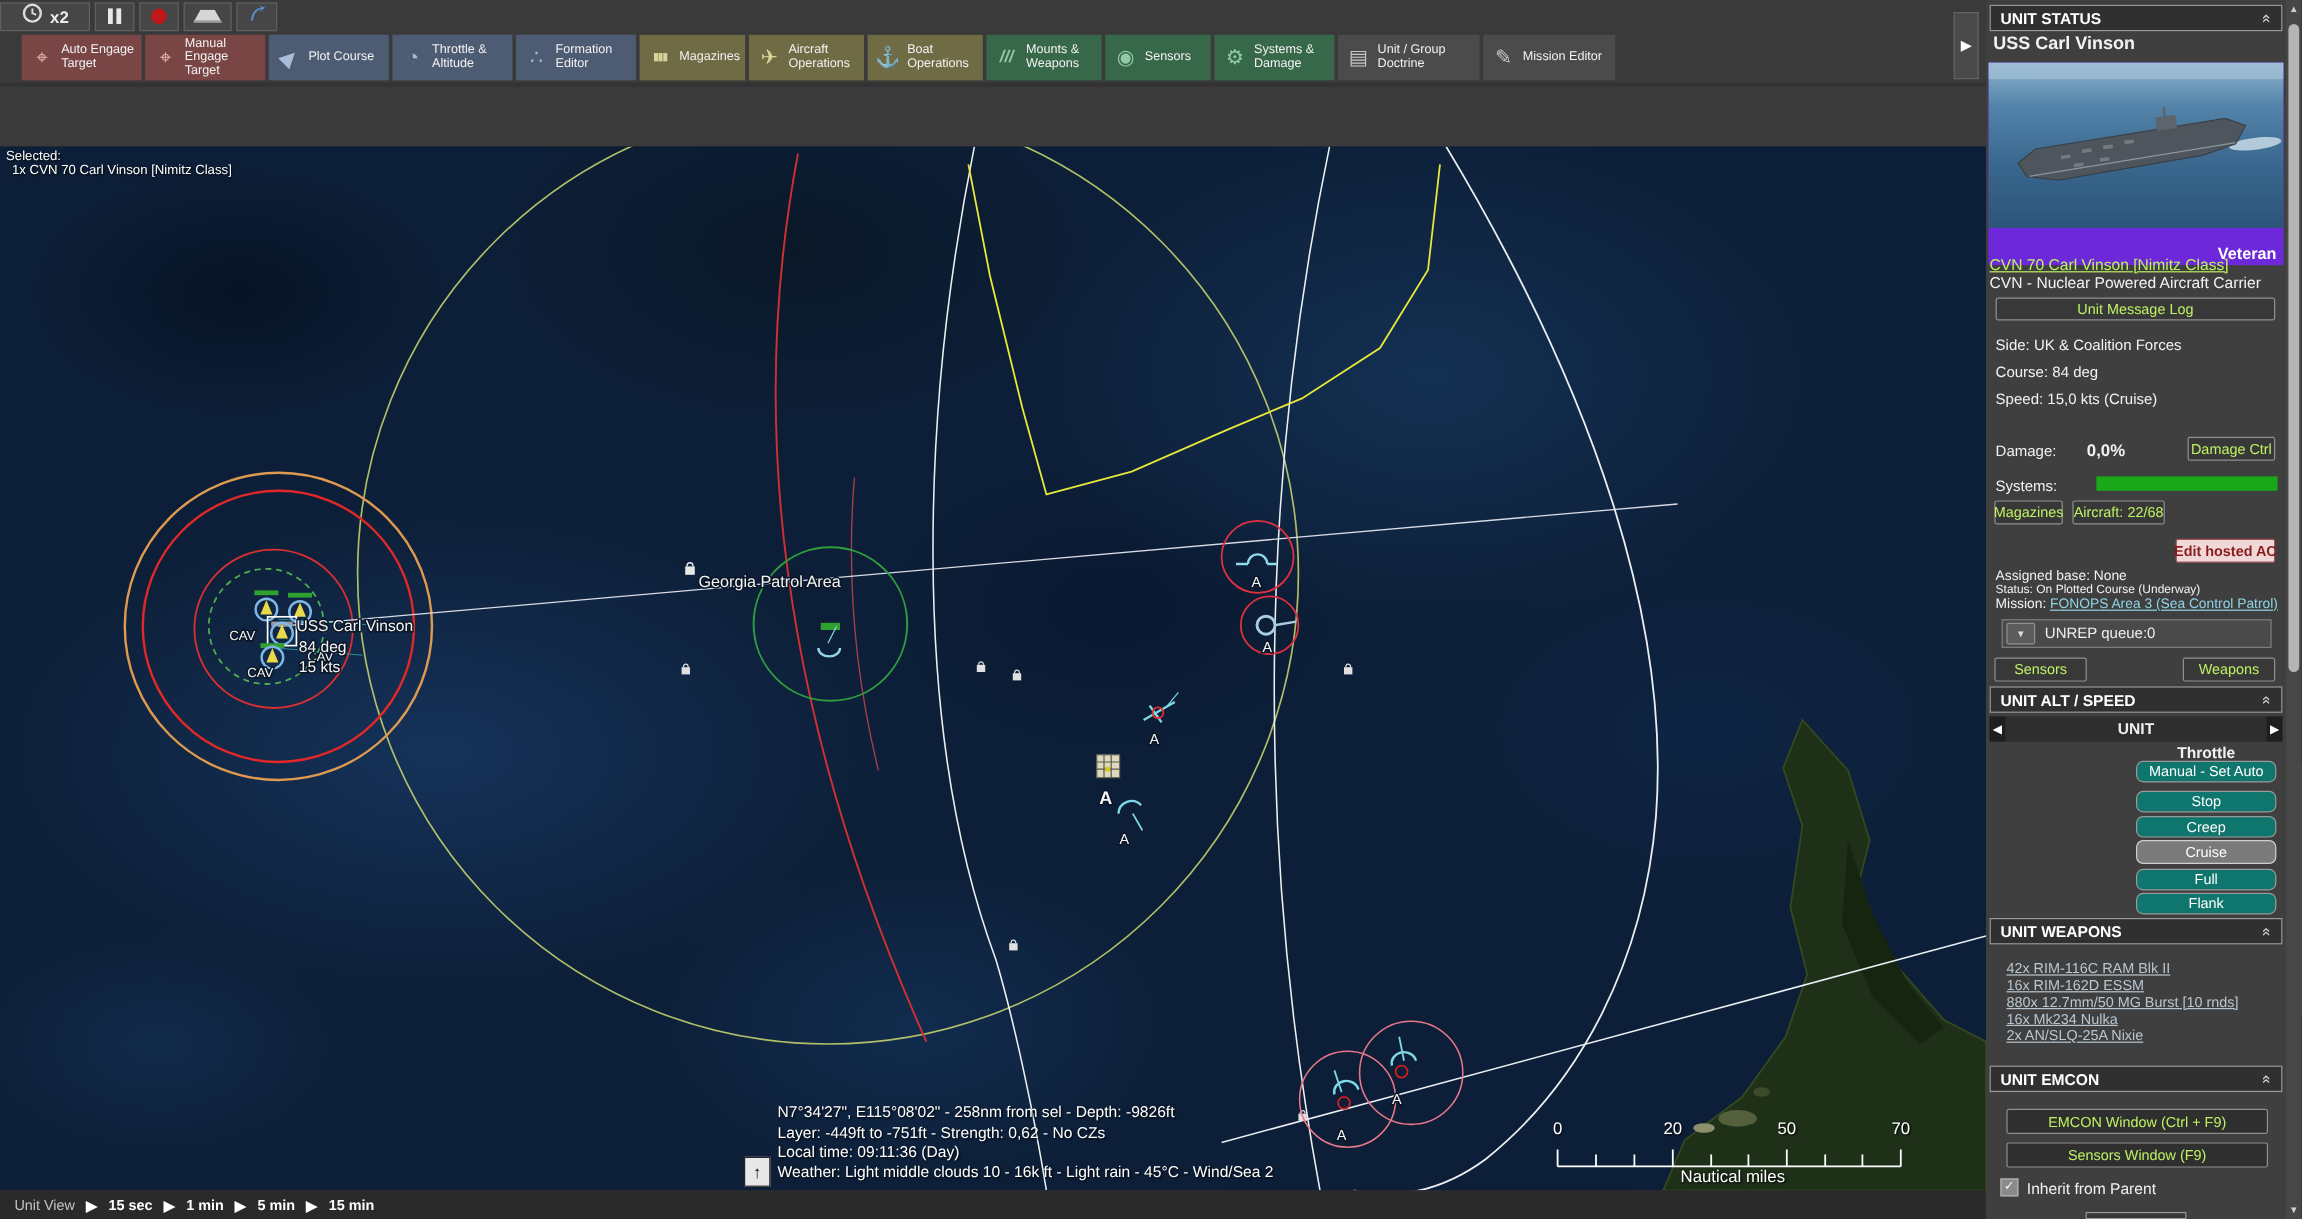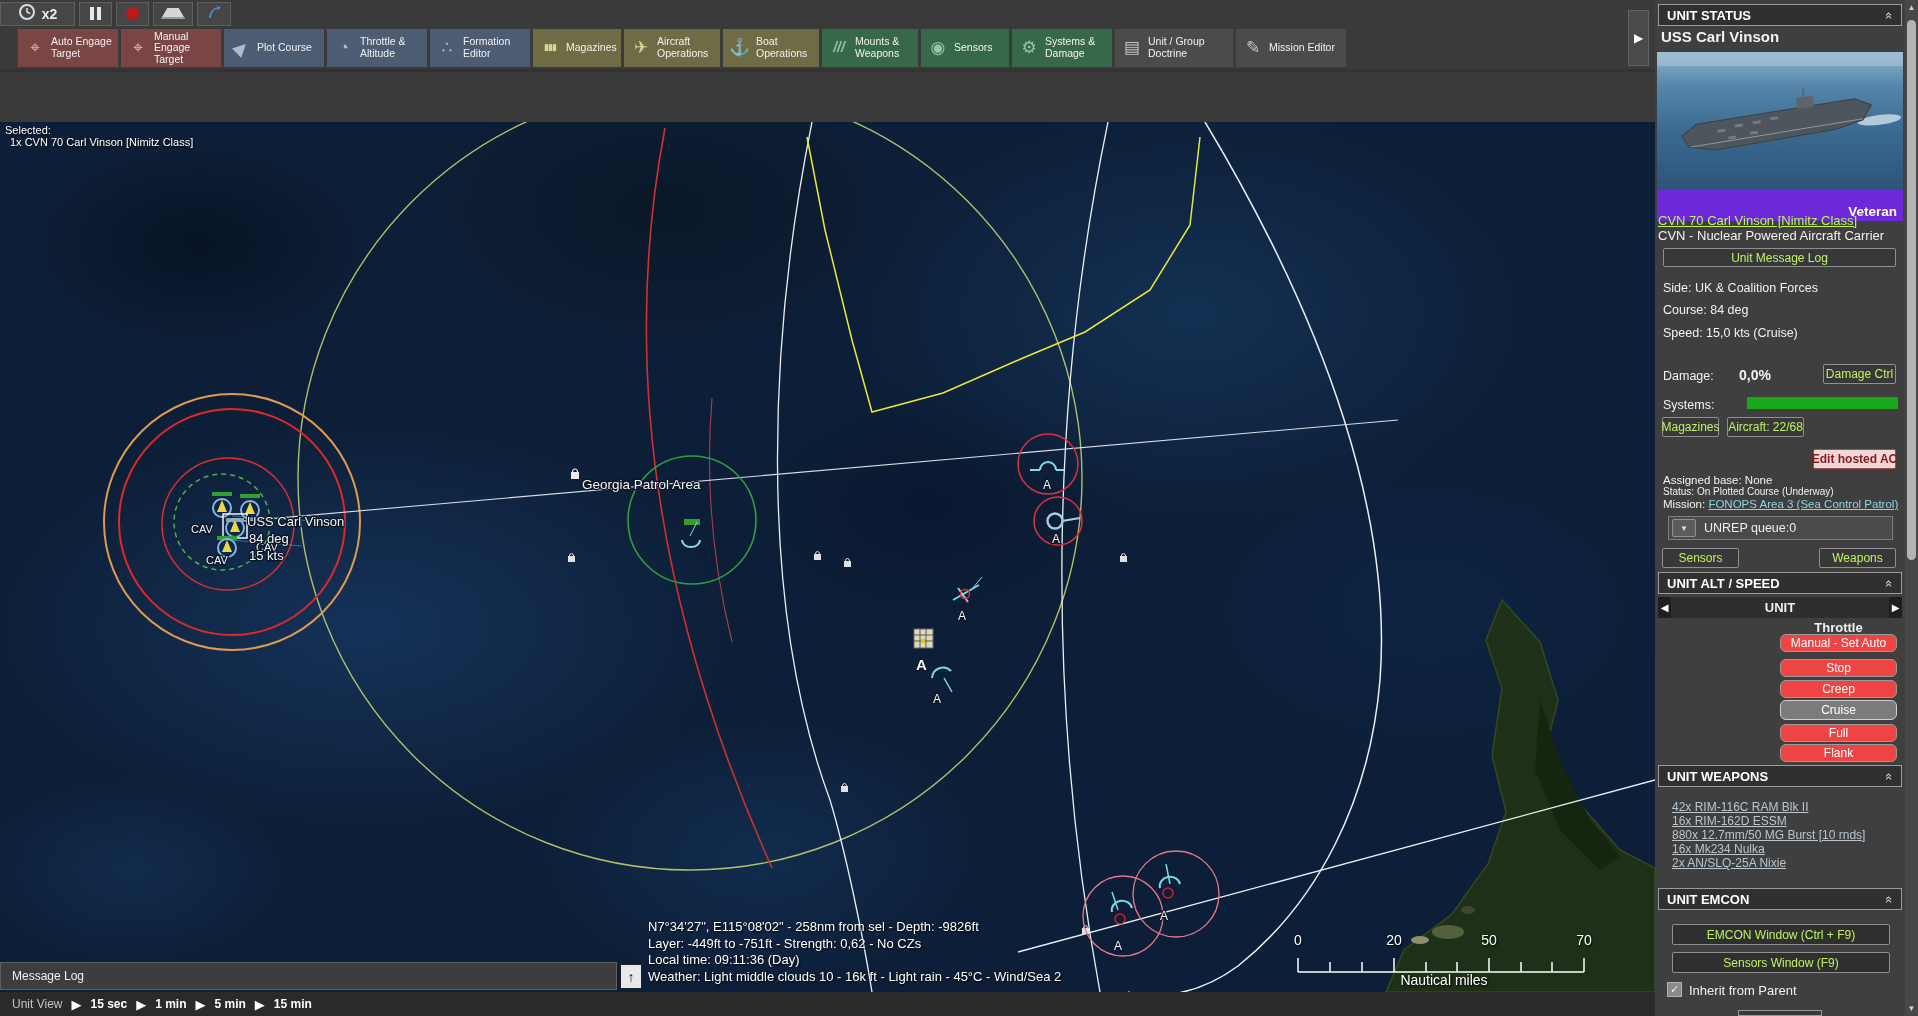--- a/index.html
+++ b/index.html
@@ -78,21 +78,21 @@
 #sidebar{position:absolute;left:1655px;top:0;width:263px;height:1016px;background:#3f3f3f;color:#efefef}
 .panel-header{position:absolute;left:3px;width:244px;height:22px;background:#303030;
   border:1px solid #9a9a9a;color:#fff;font-weight:bold;font-size:13px;display:flex;
   align-items:center;justify-content:space-between;padding:0 8px}
 .chev{display:inline-block;transform:rotate(90deg);font-size:13px;color:#e0e0e0;font-weight:normal}
 .sb-btn{position:absolute;background:#383838;border:1px solid #8f8f8f;color:#bef264;font-size:12px;
   display:flex;align-items:center;justify-content:center;border-radius:2px;white-space:nowrap}
 .sb-text{position:absolute;font-size:12.5px;color:#f2f2f2;white-space:nowrap}
 .link{text-decoration:underline;color:#bef264}
 .mission-link{text-decoration:underline;color:#8fd4e6}
-.throttle-btn{position:absolute;left:125px;width:117px;height:18px;background:#ef4444;
+.throttle-btn{position:absolute;left:125px;width:117px;height:18px;background:#0f766e;
   border:1px solid #9a9a9a;border-radius:6px;color:#fff;font-size:12px;display:flex;
   align-items:center;justify-content:center}
 .throttle-btn.active{background:#7b7b7b;border-color:#d0d0d0;height:20px}
 .wpn-link{position:absolute;left:17px;font-size:12px;color:#b9c6d0;text-decoration:underline;white-space:nowrap}
 .scrolltrack{position:absolute;left:250px;top:0;width:13px;height:1016px;background:#474747}
 .scrollthumb{position:absolute;left:2px;top:20px;width:9px;height:540px;background:#b5b5b5;border-radius:5px}
 .scrollarrow{position:absolute;left:0;width:13px;text-align:center;color:#cfcfcf;font-size:8px}
 .unrep{position:absolute;left:13px;top:516px;width:225px;height:24px;background:#4a4a4a;
   border:1px solid #7d7d7d;display:flex;align-items:center;gap:8px;padding-left:3px}
 .unrep .dd{width:24px;height:18px;background:#5c5c5c;border:1px solid #909090;color:#ddd;
@@ -370,23 +370,20 @@
           <line x1="201" y1="10" x2="201" y2="24"></line>
               <line x1="233" y1="14" x2="233" y2="24"></line>
           <line x1="264" y1="14" x2="264" y2="24"></line>
               <line x1="296" y1="10" x2="296" y2="24"></line>
         </g>
       </svg>
       <span class="scale-unit">Nautical miles</span>
     </div>
   </div>
 
-  <div class="abs msglog">
-    <span>Message Log</span>
-  </div>
   <div class="abs uparrow-btn">
         <span>↑</span>
       </div>
 
   <div class="abs bottomstrip">
     <span class="view-label">Unit View</span>
     <span class="tri">▶</span>
     <span class="step">15 sec</span>
     <span class="tri">▶</span>
     <span class="step">1 min</span>

